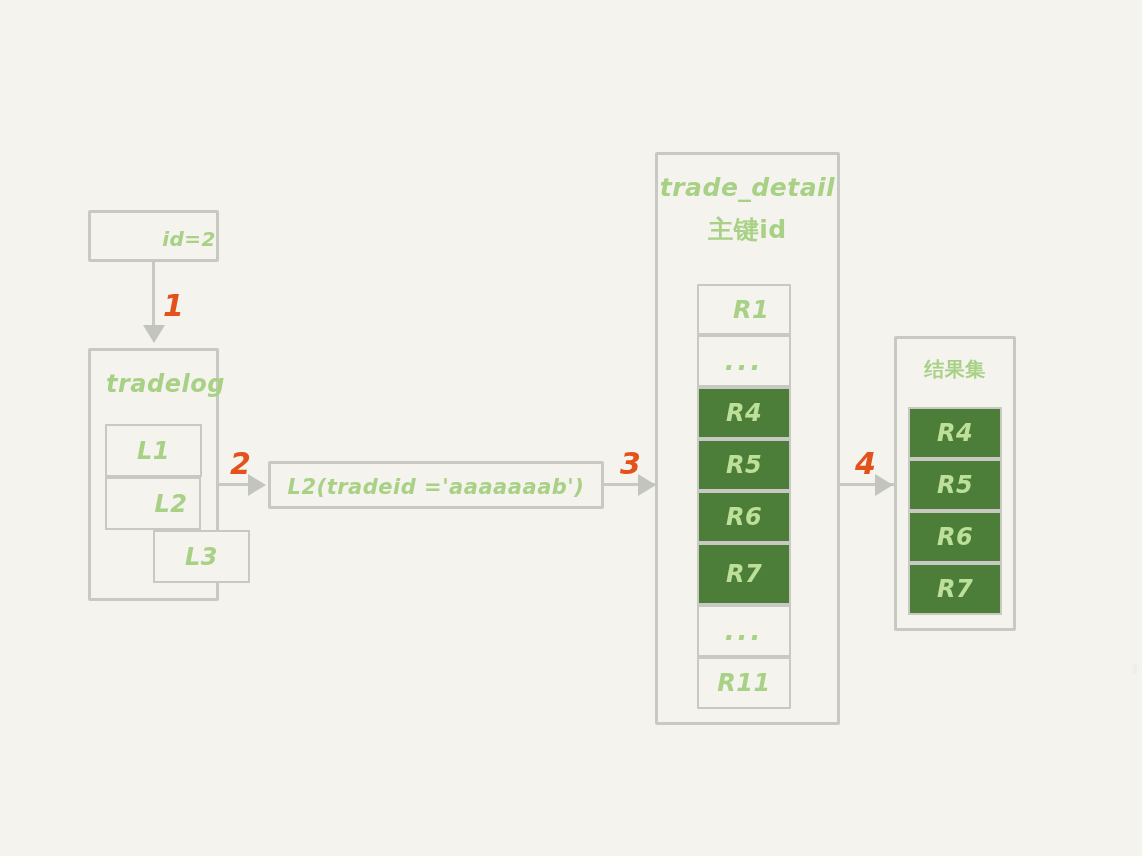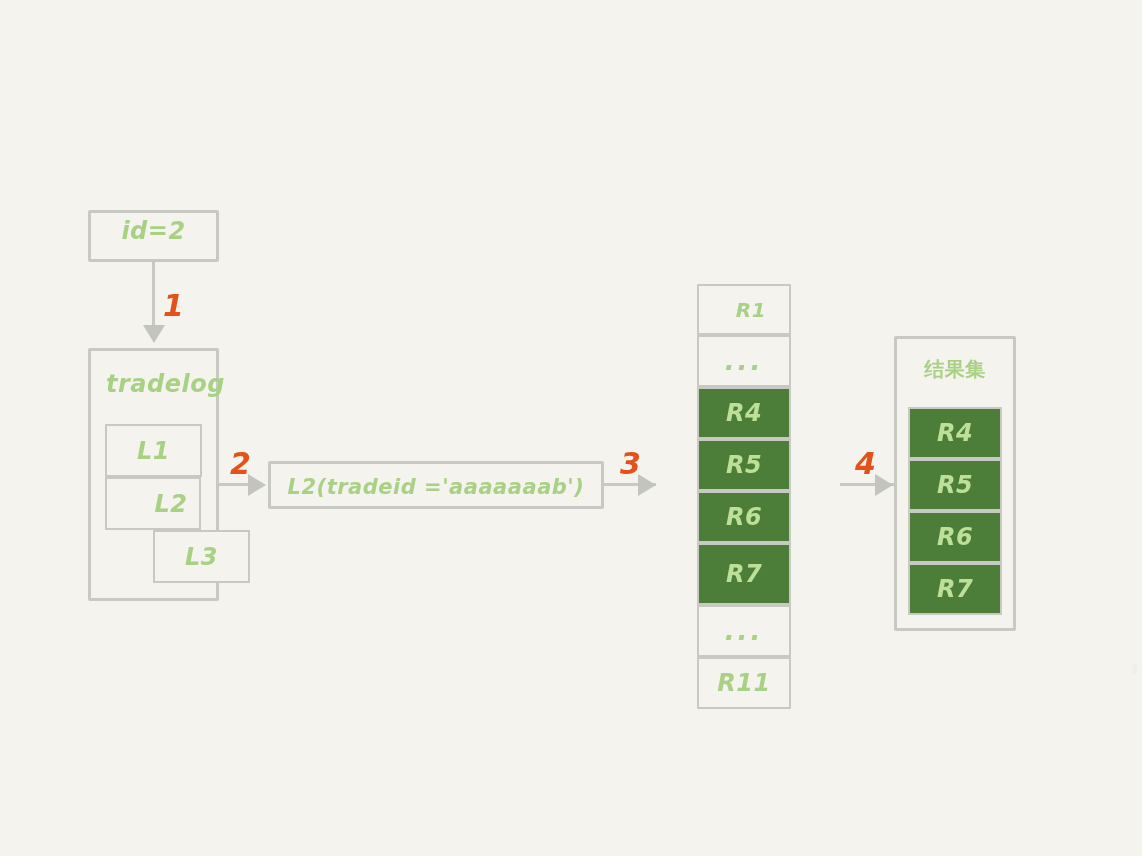--- a/index.html
+++ b/index.html
@@ -94,21 +94,21 @@
     background: #e9e8e2;
     opacity: .45;
   }
 </style>
 </head>
 <body>
 
 <div id="canvas">
 
   <div class="box" style="left:88px; top:210px; width:131px; height:52px;">
-    <div class="label title" style="font-size:24px; top:4px; left:0;">id=2</div>
+    <div class="label title" style="font-size:20px; top:14px; left:0;text-align:right;">id=2</div>
   </div>
 
   <div class="line v" style="left:152px; top:262px; height:66px;"></div>
   <div class="arrowhead down" style="left:143px; top:325px;"></div>
   <div class="step" style="left:163px; top:288px;">1</div>
 
   <div class="box" style="left:88px; top:348px; width:131px; height:253px;">
     <div class="label title" style="font-size:24px; top:19px; left:12px;">tradelog</div>
   </div>
   <div class="cell" style="left:105px; top:424px; width:97px; height:53px;">
@@ -126,23 +126,27 @@
   <div class="step" style="left:230px; top:446px;">2</div>
 
   <div class="box" style="left:268px; top:461px; width:336px; height:48px;">
     <div class="label title" style="font-size:21px; top:11px; left:0;">L2(tradeid ='aaaaaaab')</div>
   </div>
 
   <div class="line h" style="left:604px; top:483px; width:52px;"></div>
   <div class="arrowhead right" style="left:638px; top:474px;"></div>
   <div class="step" style="left:620px; top:446px;">3</div>
 
+  <div class="box" style="left:655px; top:152px; width:185px; height:573px;">
+    <div class="label title" style="font-size:25px; top:18px; left:0;">trade_detail</div>
+    <div class="label title" style="font-size:25px; top:58px; left:0; font-style:normal;">主键id</div>
+  </div>
 
   <div class="cell" style="left:697px; top:284px; width:94px; height:51px;">
-    <span class="label" style="font-size:20px;margin-left:14px;">R1</span>
+    <span class="label" style="font-size:24px;margin-left:14px;">R1</span>
   </div>
   <div class="cell" style="left:697px; top:335px; width:94px; height:52px;">
     <span class="label dots" style="font-size:26px;">...</span>
   </div>
   <div class="cell filled" style="left:697px; top:387px; width:94px; height:52px;">
     <span class="label" style="font-size:24px;">R4</span>
   </div>
   <div class="cell filled" style="left:697px; top:439px; width:94px; height:52px;">
     <span class="label" style="font-size:24px;">R5</span>
   </div>

